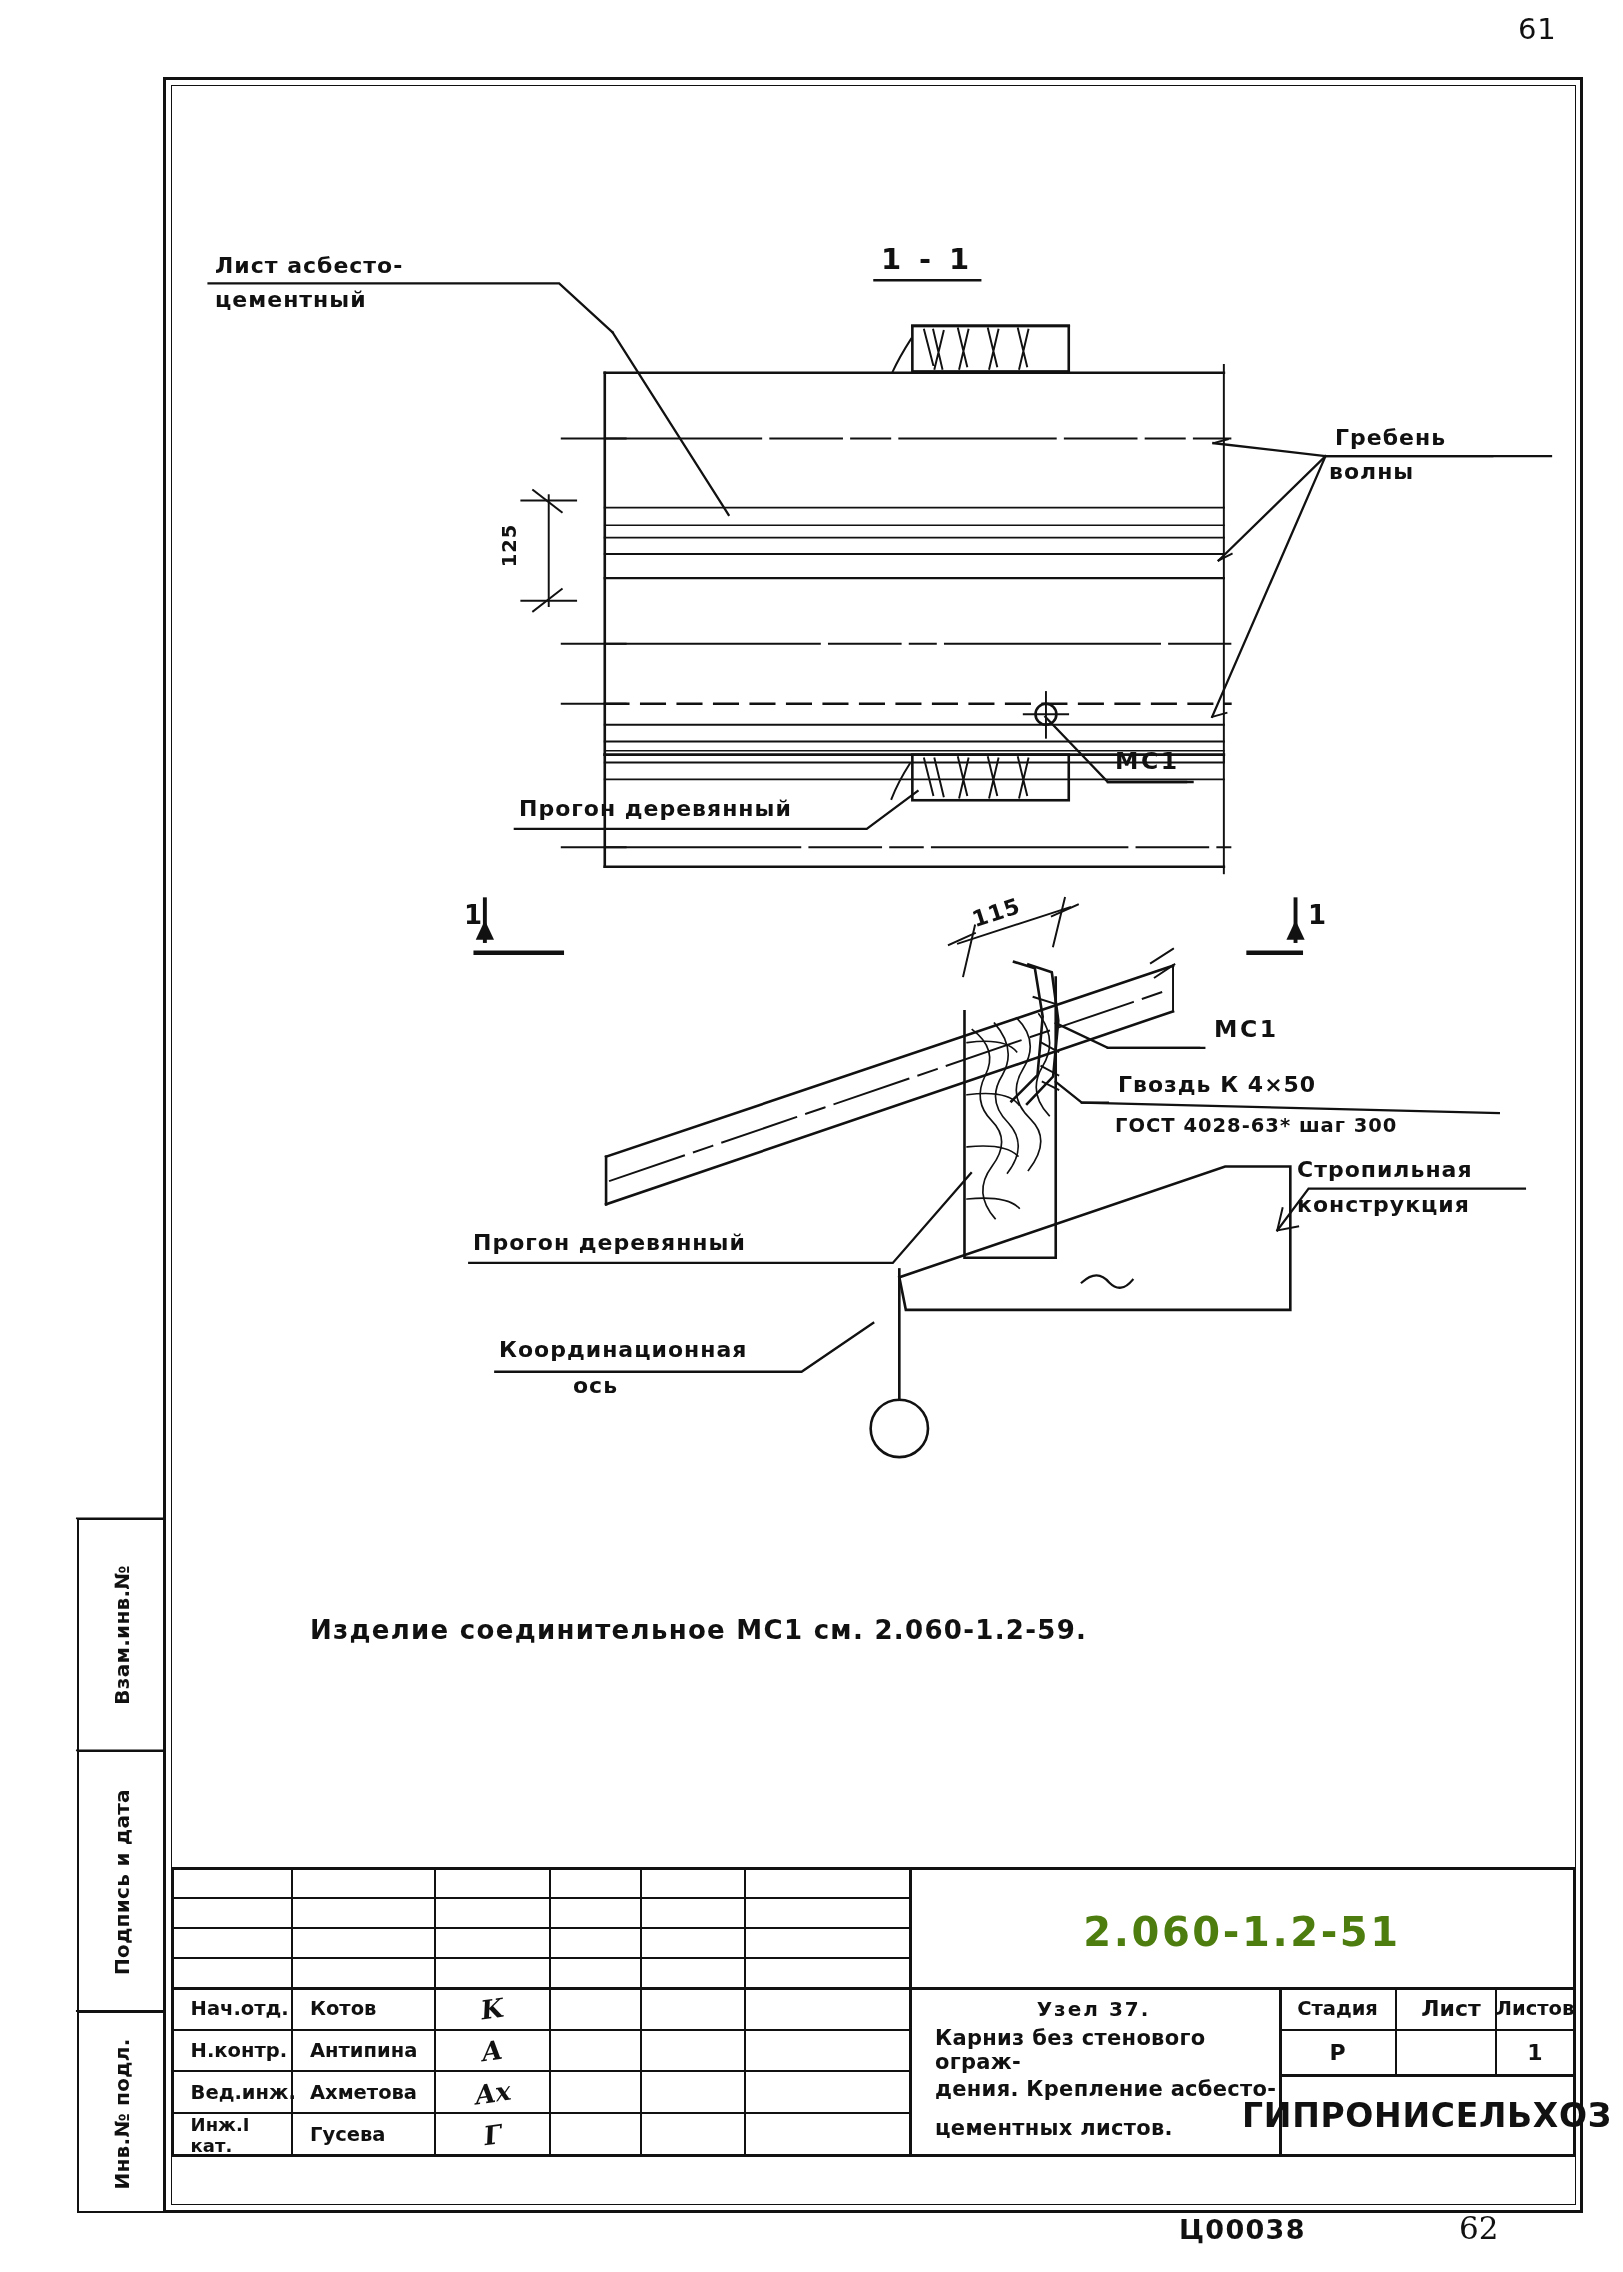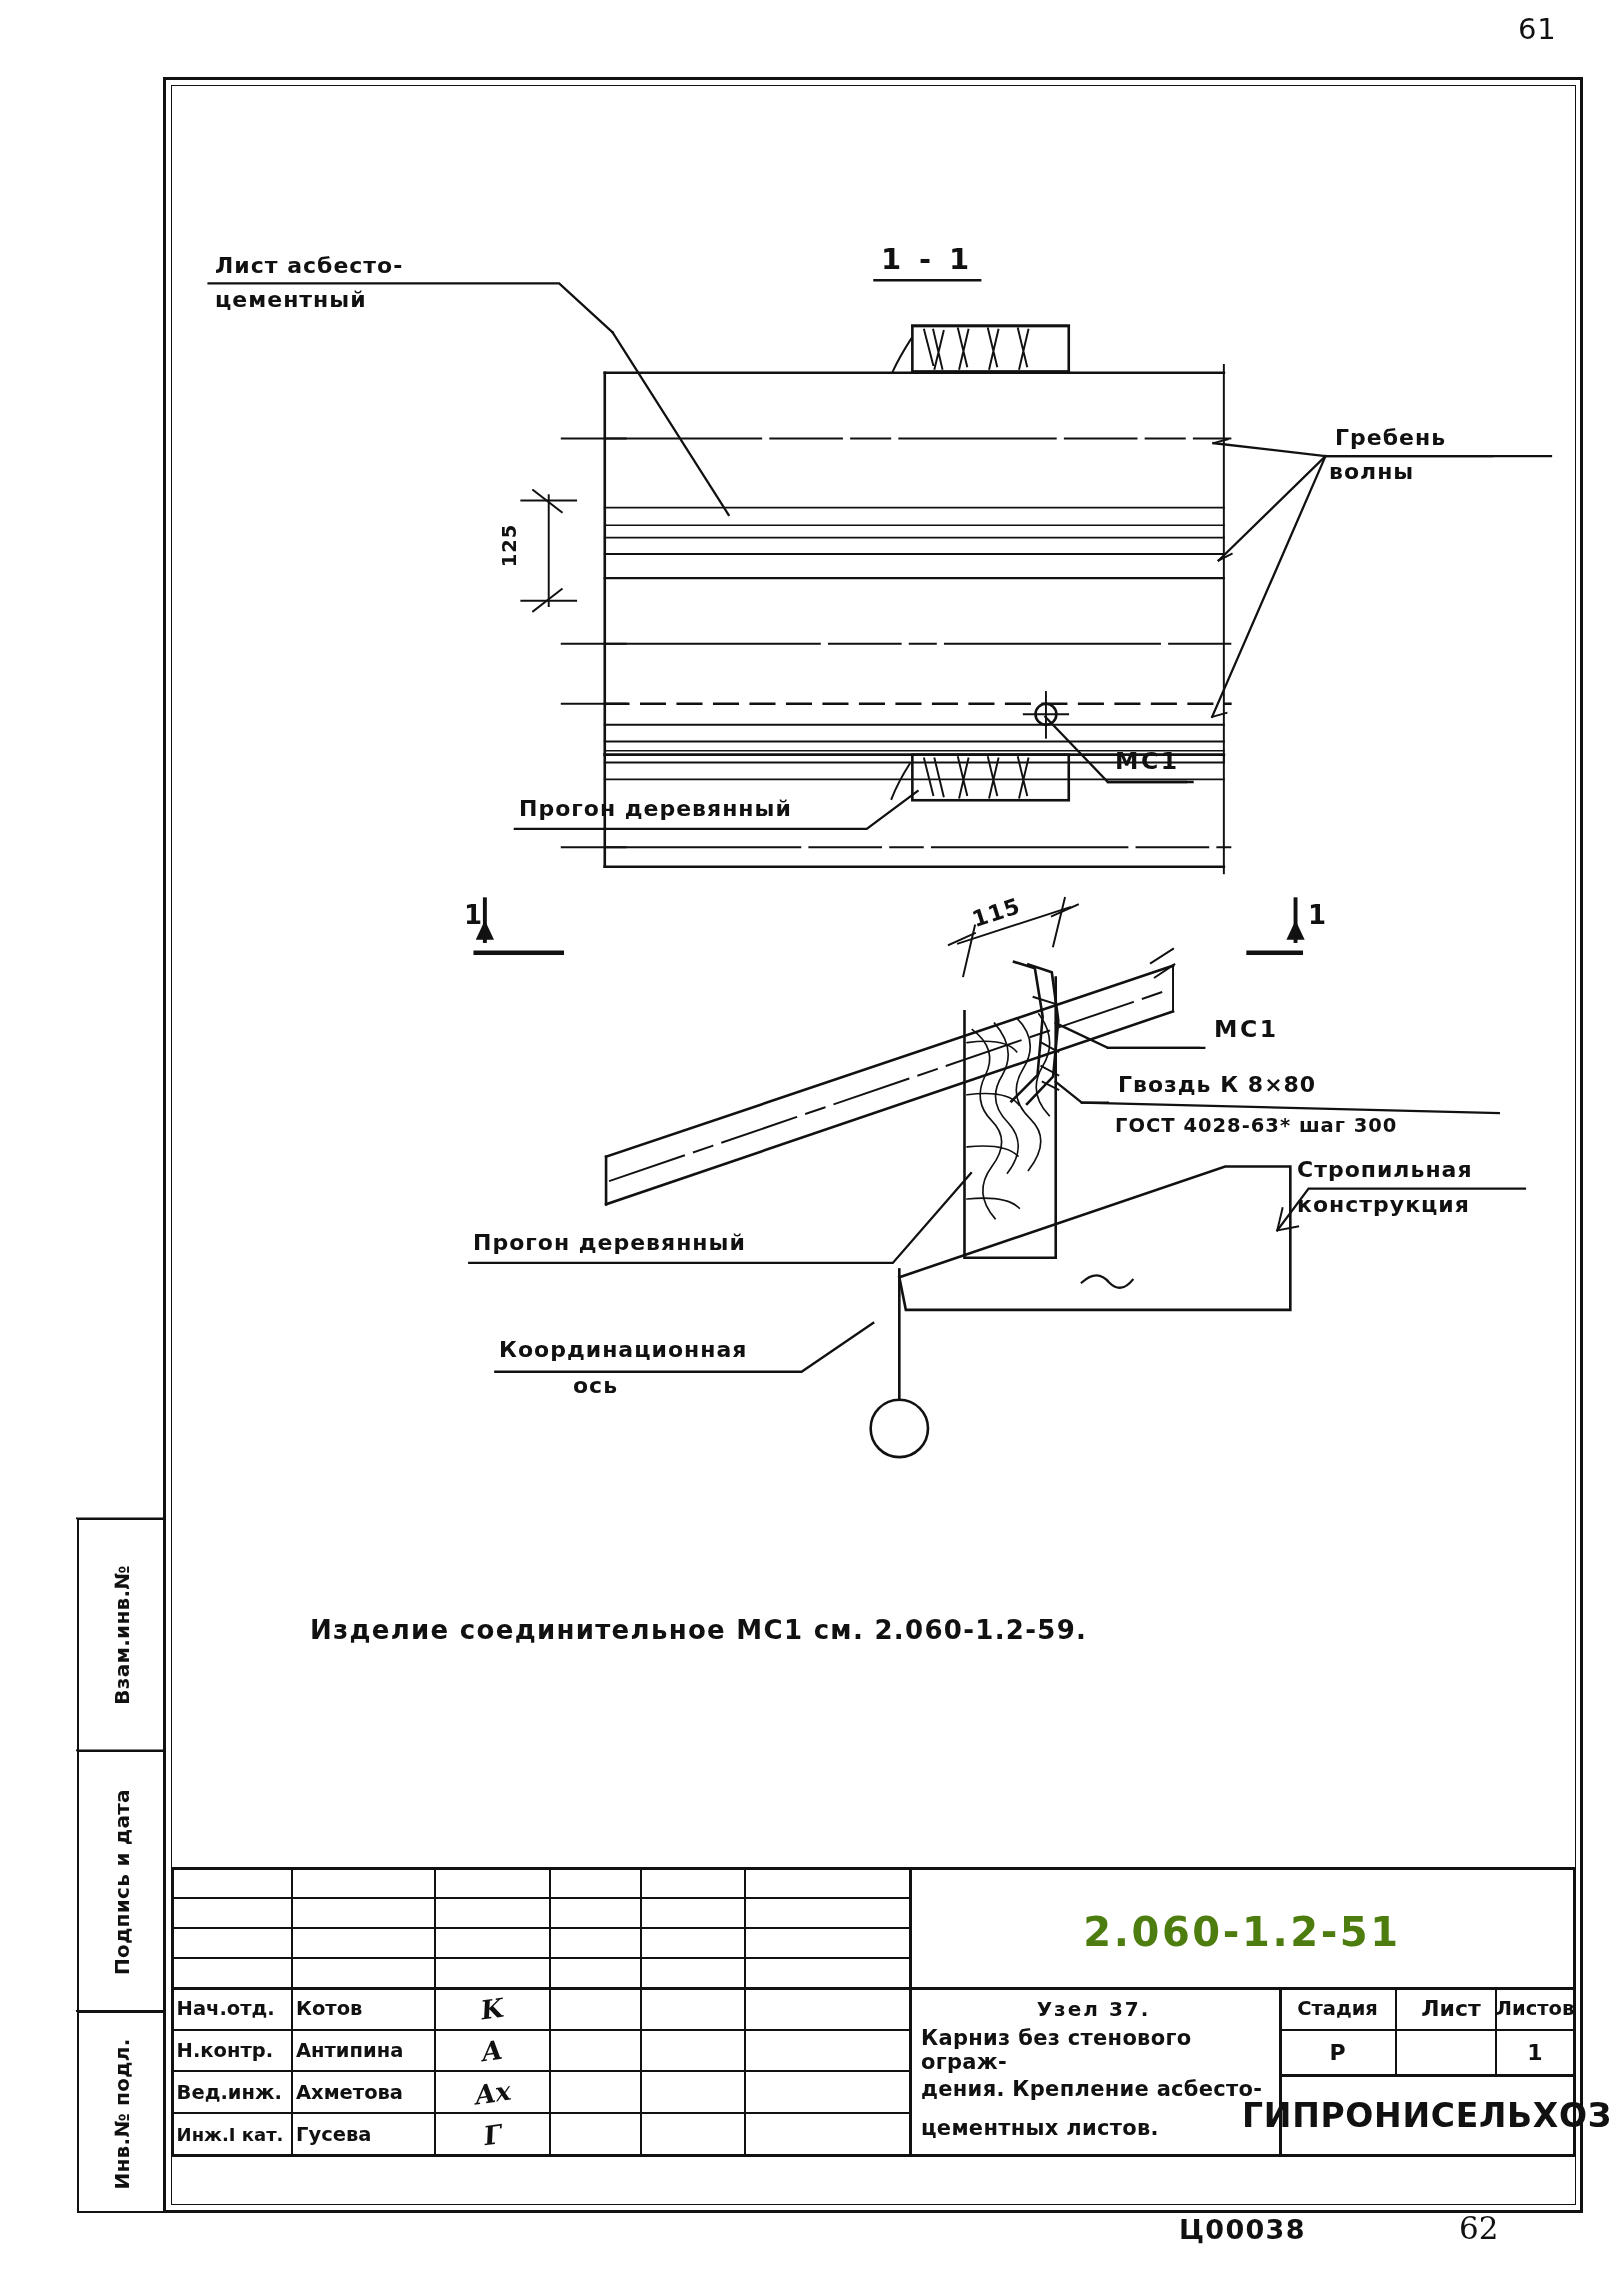--- a/index.html
+++ b/index.html
@@ -109,21 +109,21 @@
   .tb-cell {
     position: absolute;
     display: flex;
     align-items: center;
     box-sizing: border-box;
     font-family: "DejaVu Sans", sans-serif;
     font-weight: bold;
     color: #111;
   }
   .tb-cell.center { justify-content: center; }
-  .tb-cell.left { justify-content: flex-start; padding-left: 3px; }
+  .tb-cell.left { justify-content: flex-start; padding-left: 17px; }
 
   .sig {
     font-family: "DejaVu Serif", serif;
     font-style: italic;
     font-size: 26px;
     color: #111;
     transform: rotate(-8deg);
   }
 
   .bigno {
@@ -333,21 +333,21 @@
 
   <div class="abs dtext sz36" style="left:1115px; top:748px; letter-spacing:2.6px;">МС1</div>
 
   <div class="abs dtext sz40" style="left:464px; top:900px;">1</div>
   <div class="abs dtext sz40" style="left:1308px; top:900px;">1</div>
 
   <div class="abs dtext sz34" style="left:972px; top:900px; transform:rotate(-18deg);"><span>115</span></div>
 
   <div class="abs dtext sz36" style="left:1214px; top:1016px; letter-spacing:2.6px;">МС1</div>
 
-  <div class="abs dtext sz34" style="left:1118px; top:1072px;">Гвоздь К 8×80</div>
+  <div class="abs dtext sz34" style="left:1118px; top:1072px;">Гвоздь К 4×50</div>
   <div class="abs dtext sz30" style="left:1115px; top:1114px;">ГОСТ 4028-63* шаг 300</div>
 
   <div class="abs dtext sz34" style="left:1297px; top:1157px;">Стропильная</div>
   <div class="abs dtext sz34" style="left:1297px; top:1192px;">конструкция</div>
 
   <div class="abs dtext sz34" style="left:473px; top:1230px;">Прогон деревянный</div>
 
   <div class="abs dtext sz34" style="left:499px; top:1337px;">Координационная</div>
   <div class="abs dtext sz34" style="left:573px; top:1373px;">ось</div>
 

